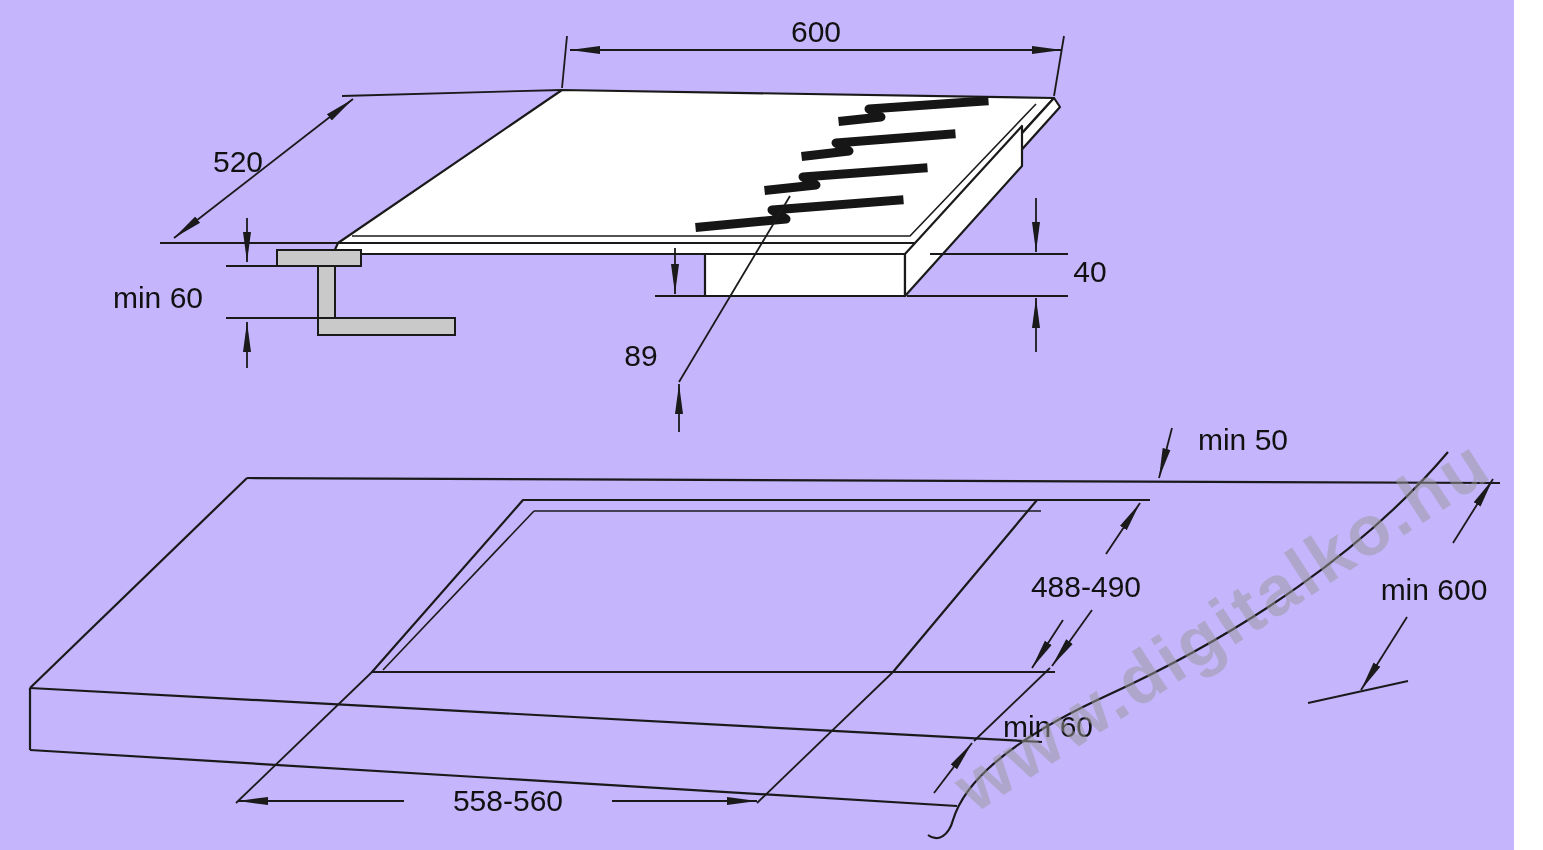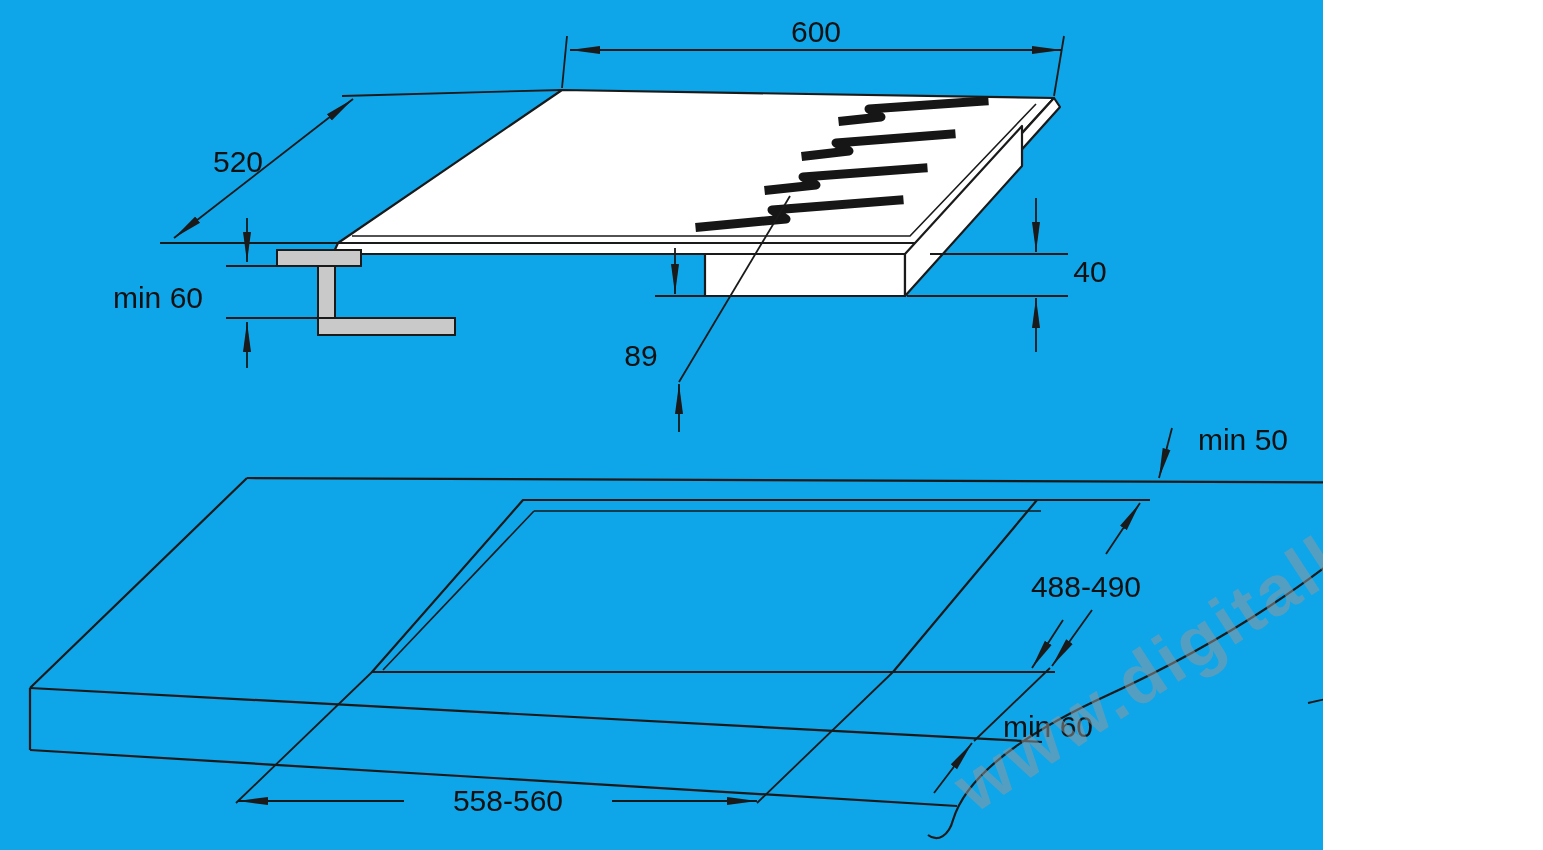--- a/index.html
+++ b/index.html
@@ -1,20 +1,20 @@
 <!DOCTYPE html>
 <html><head>
 <meta charset="utf-8">
 <style>
   html, body { margin: 0; padding: 0; background: #ffffff; }
   .page {
     position: relative;
-    width: 1323px;
+    width: 1514px;
     height: 850px;
-    background: #0ea5e9;
+    background: #c4b5fd;
     overflow: hidden;
     font-family: "Liberation Sans", sans-serif;
   }
   svg { display: block; }
   .outline   { fill: none; stroke: #1a1a1a; stroke-width: 2.2; stroke-linejoin: round; }
   .face      { fill: #ffffff; stroke: #1a1a1a; stroke-width: 2.2; stroke-linejoin: round; }
   .thin      { fill: none; stroke: #1a1a1a; stroke-width: 1.6; }
   .dimline   { fill: none; stroke: #1a1a1a; stroke-width: 1.8; }
   .grate     { fill: none; stroke: #161616; stroke-width: 9; stroke-linejoin: round; stroke-linecap: square; }
   .dimtext   { font-family: "Liberation Sans", sans-serif; font-size: 30px; fill: #111111; }

